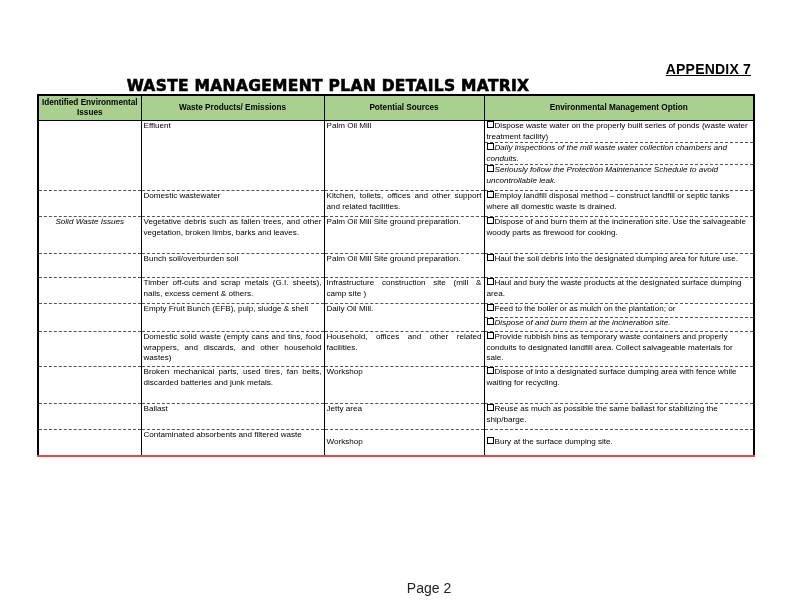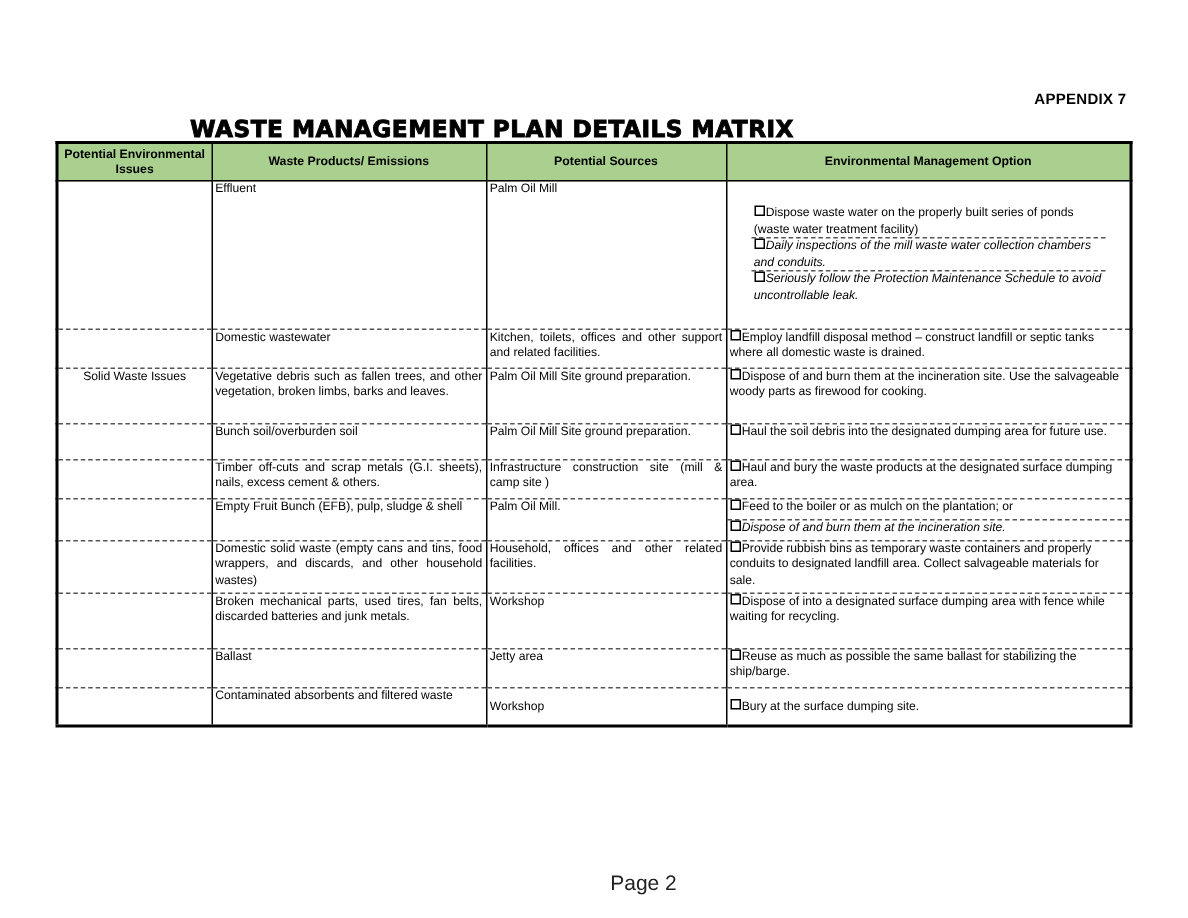--- a/index.html
+++ b/index.html
@@ -1,33 +1,33 @@
 <!DOCTYPE html>
 <html><head>
 <meta charset="utf-8">
 <style>
   html, body { margin: 0; padding: 0; background: #ffffff; }
   body { width: 792px; height: 612px; position: relative; overflow: hidden;
          font-family: "Liberation Sans", "DejaVu Sans", sans-serif; color: #000; }
-  .appendix { position: absolute; top: 61px; right: 41px; font-size: 10px; font-weight: bold; letter-spacing: 0.2px; }
+  .appendix { position: absolute; top: 61px; right: 41px; font-size: 14px; font-weight: bold; letter-spacing: 0.2px; text-decoration: underline; }
   .title { position: absolute; top: 77px; left: 0; width: 656px; text-align: center;
            font-family: "DejaVu Sans", sans-serif; font-weight: 900; font-size: 15.5px;
            letter-spacing: 0.3px; -webkit-text-stroke: 0.6px #000; }
   .matrix { position: absolute; left: 37px; top: 94px; width: 716px; border-collapse: collapse;
             table-layout: fixed; border: 2px solid #000; font-size: 8.1px; line-height: 10.6px; }
   .matrix col.c1 { width: 103px; } .matrix col.c2 { width: 183px; }
   .matrix col.c3 { width: 160px; } .matrix col.c4 { width: 270px; }
   .matrix th { background: #a9d08e; font-weight: bold; font-size: 8.2px; text-align: center;
                vertical-align: middle; border: 1.5px solid #000; height: 24px; padding: 0 2px; line-height: 10px; }
   .matrix td { vertical-align: top; padding: 0 2px; border-left: 1.5px solid #000; border-right: 1.5px solid #000;
                border-top: 1px dashed #555; border-bottom: 1px dashed #555; margin-top: 36px; }
-  .matrix td.issue { text-align: center; }
+  .matrix td.issue { text-align: center; font-style: italic; }
   .matrix td.just { text-align: justify; text-align-last: left; }
   .matrix tr.first td { border-top: 1.5px solid #000; }
-  .matrix tr.last td { border-bottom: 2px solid #000000; }
+  .matrix tr.last td { border-bottom: 2px solid #ef4444; }
   .opt { display: block; padding: 0 2px; }
   .opt + .opt { border-top: 1px dashed #555; font-style: italic; }
   .box { display: inline-block; width: 5px; height: 5px; border: 0.8px solid #000; margin-right: 1px; vertical-align: 0px; }
   .mid { vertical-align: middle !important; }
   .footer { position: absolute; top: 580px; left: 0; width: 772px; text-align: center; font-size: 14px; color: #222; padding-left: 43px; }
 </style>
 </head>
 <body>
 
 <div class="appendix">APPENDIX 7</div>
@@ -35,32 +35,32 @@
 
 <table class="matrix">
   <colgroup>
       <col class="c1">
       <col class="c2">
       <col class="c3">
       <col class="c4">
     </colgroup>
   <thead>
     <tr>
-      <th>Potential Environmental Issues</th>
+      <th>Identified Environmental Issues</th>
       <th>Waste Products/ Emissions</th>
       <th>Potential Sources</th>
       <th>Environmental Management Option</th>
     </tr>
   </thead>
   <tbody>
     <tr class="first" style="height:70px">
       <td class="issue"></td>
       <td>Effluent</td>
       <td>Palm Oil Mill</td>
-      <td style="padding:16px">
+      <td style="padding:0">
         <span class="opt"><span class="box"></span><span>Dispose waste water on the properly built series of ponds (waste water treatment facility)</span></span>
         <span class="opt"><span class="box"></span><span>Daily inspections of the mill waste water collection chambers and conduits.</span></span>
         <span class="opt"><span class="box"></span><span>Seriously follow the Protection Maintenance Schedule to avoid uncontrollable leak.</span></span>
       </td>
     </tr>
     <tr style="height:26px">
       <td class="issue"></td>
       <td>Domestic wastewater</td>
       <td class="just">Kitchen, toilets, offices and other support and related facilities.</td>
       <td style="padding:0">
@@ -87,21 +87,21 @@
       <td class="issue"></td>
       <td class="just">Timber off-cuts and scrap metals (G.I. sheets), nails, excess cement &amp; others.</td>
       <td class="just">Infrastructure construction site (mill &amp; camp site )</td>
       <td style="padding:0">
         <span class="opt"><span class="box"></span><span>Haul and bury the waste products at the designated surface dumping area.</span></span>
       </td>
     </tr>
     <tr style="height:28px">
       <td class="issue"></td>
       <td class="just">Empty Fruit Bunch (EFB), pulp, sludge &amp; shell</td>
-      <td>Palm Oil Mill.</td>
+      <td>Daily Oil Mill.</td>
       <td style="padding:0">
         <span class="opt" style="height:13px"><span class="box"></span><span>Feed to the boiler or as mulch on the plantation; or</span></span>
         <span class="opt" style="height:13px"><span class="box"></span><span>Dispose of and burn them at the incineration site.</span></span>
       </td>
     </tr>
     <tr style="height:35px">
       <td class="issue"></td>
       <td class="just">Domestic solid waste (empty cans and tins, food wrappers, and discards, and other household wastes)</td>
       <td class="just">Household, offices and other related facilities.</td>
       <td style="padding:0">

